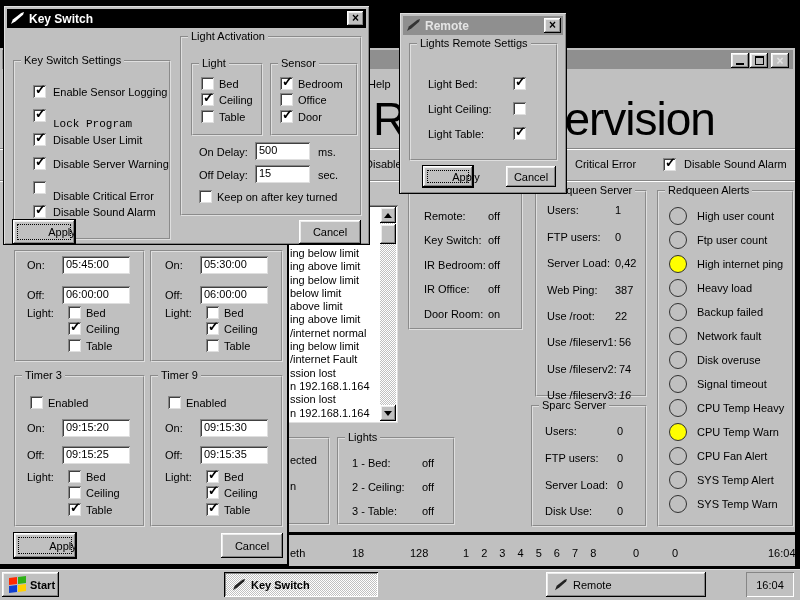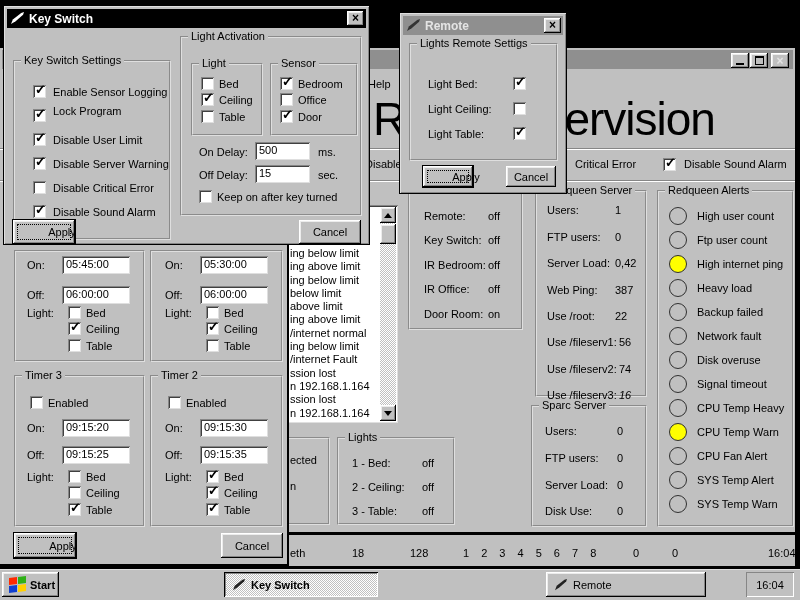--- a/index.html
+++ b/index.html
@@ -278,21 +278,21 @@
       <span class="rowlbl" style="left:11px;top:94px;">Light:</span>
       <span class="cb" style="left:52px;top:93px;" data-checked="false"></span>
       <span class="rowlbl" style="left:70px;top:94px;">Bed</span>
       <span class="cb" style="left:52px;top:109px;" data-checked="false"></span>
       <span class="rowlbl" style="left:70px;top:110px;">Ceiling</span>
       <span class="cb" style="left:52px;top:126px;" data-checked="true"></span>
       <span class="rowlbl" style="left:70px;top:127px;">Table</span>
     </div>
 
     <div class="group" style="left:150px;top:130px;width:133px;height:152px;">
-      <span class="legend">Timer 2</span>
+      <span class="legend">Timer 9</span>
       <span class="cb" style="left:16px;top:19px;" data-checked="false"></span>
       <span class="rowlbl" style="left:34px;top:20px;">Enabled</span>
       <span class="rowlbl" style="left:13px;top:45px;">On:</span>
       <div class="field" style="left:48px;top:42px;width:68px;height:18px;">09:15:30</div>
       <span class="rowlbl" style="left:13px;top:72px;">Off:</span>
       <div class="field" style="left:48px;top:69px;width:68px;height:18px;">09:15:35</div>
       <span class="rowlbl" style="left:13px;top:94px;">Light:</span>
       <span class="cb" style="left:54px;top:93px;" data-checked="true"></span>
       <span class="rowlbl" style="left:72px;top:94px;">Bed</span>
       <span class="cb" style="left:54px;top:109px;" data-checked="true"></span>
@@ -314,27 +314,27 @@
       </span>
       <span class="ttl">Key Switch</span>
       <div class="tb-x btn3d">×</div>
     </div>
 
     <div class="group" style="left:9px;top:30px;width:158px;height:180px;margin-top:24px;">
       <span class="legend">Key Switch Settings</span>
       <span class="cb" style="left:18px;top:23px;" data-checked="true"></span>
       <span class="rowlbl" style="left:38px;top:24px;">Enable Sensor Logging</span>
       <span class="cb" style="left:18px;top:47px;" data-checked="true"></span>
-      <span class="rowlbl" style="left:38px;top:43px;">Lock Program</span>
+      <span class="rowlbl" style="left:38px;top:56px;font-family:Liberation Mono, monospace;">Lock Program</span>
       <span class="cb" style="left:18px;top:71px;" data-checked="true"></span>
       <span class="rowlbl" style="left:38px;top:72px;">Disable User Limit</span>
       <span class="cb" style="left:18px;top:95px;" data-checked="true"></span>
       <span class="rowlbl" style="left:38px;top:96px;">Disable Server Warning</span>
       <span class="cb" style="left:18px;top:119px;" data-checked="false"></span>
-      <span class="rowlbl" style="left:38px;top:120px;">Disable Critical Error</span>
+      <span class="rowlbl" style="left:38px;top:128px;">Disable Critical Error</span>
       <span class="cb" style="left:18px;top:143px;" data-checked="true"></span>
       <span class="rowlbl" style="left:38px;top:144px;">Disable Sound Alarm</span>
     </div>
 
     <div class="group" style="left:176px;top:30px;width:182px;height:180px;">
       <span class="legend">Light Activation</span>
 
       <div class="group" style="left:9px;top:25px;width:72px;height:73px;">
         <span class="legend">Light</span>
         <span class="cb" style="left:8px;top:12px;" data-checked="false"></span>

